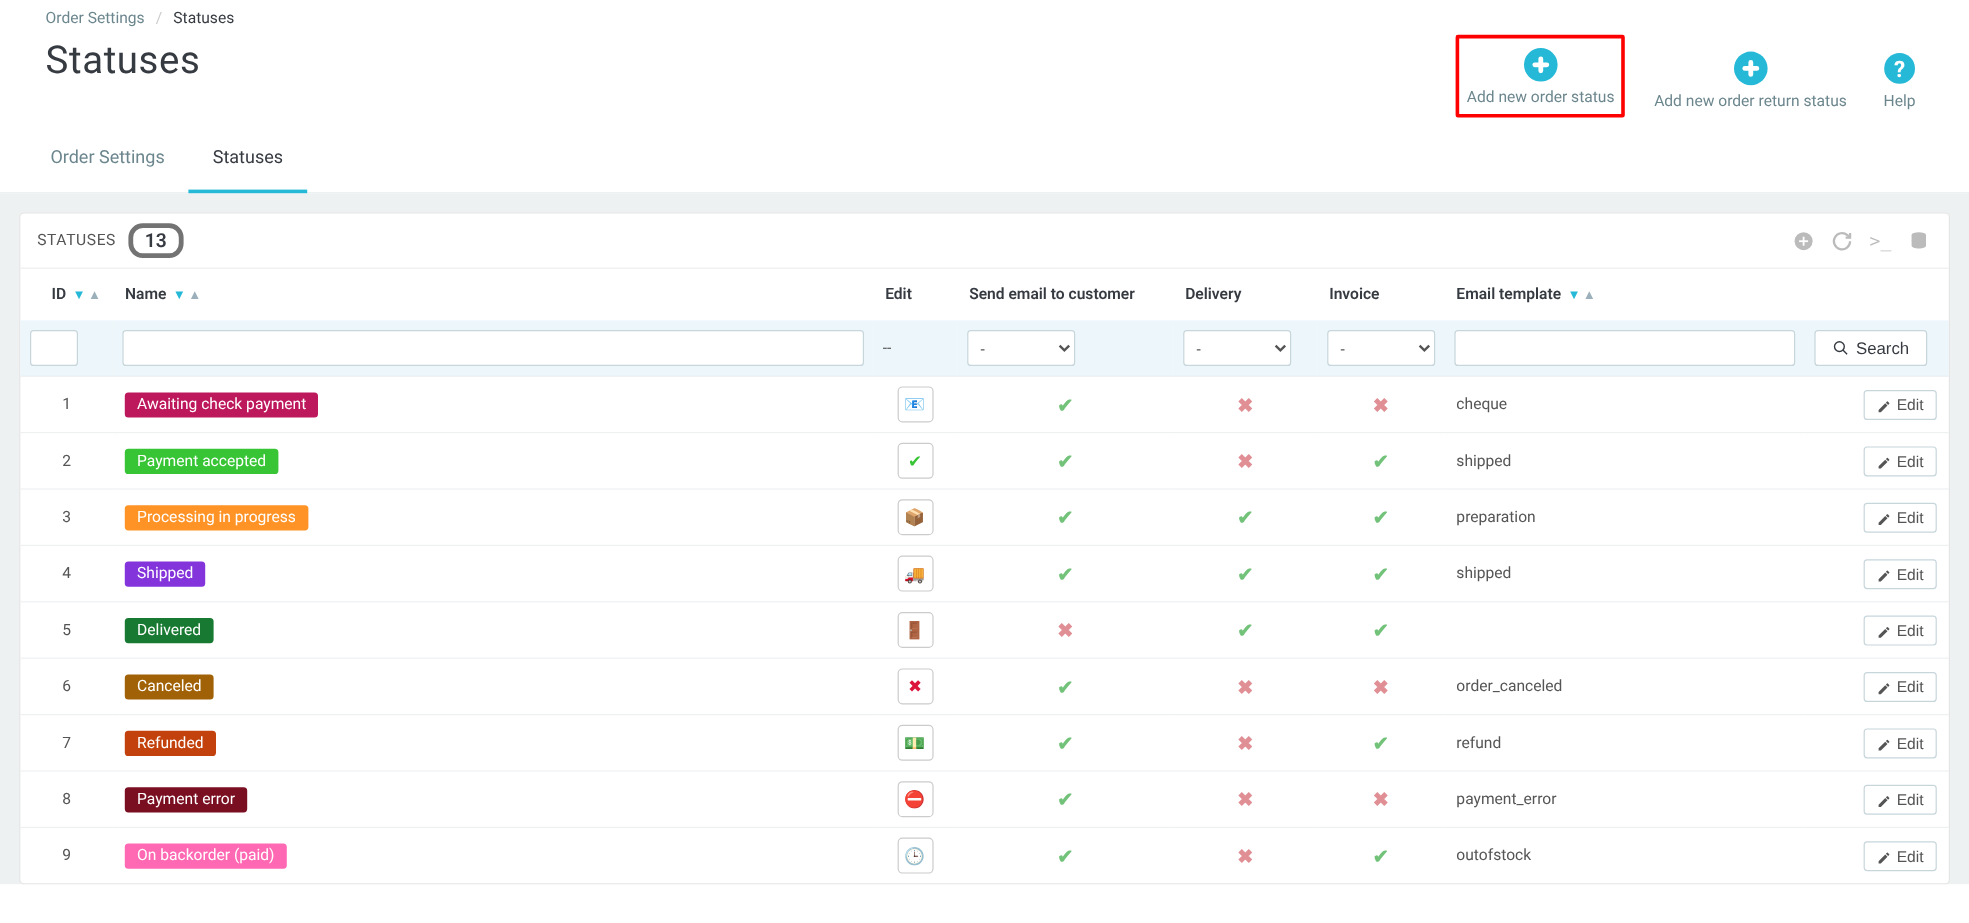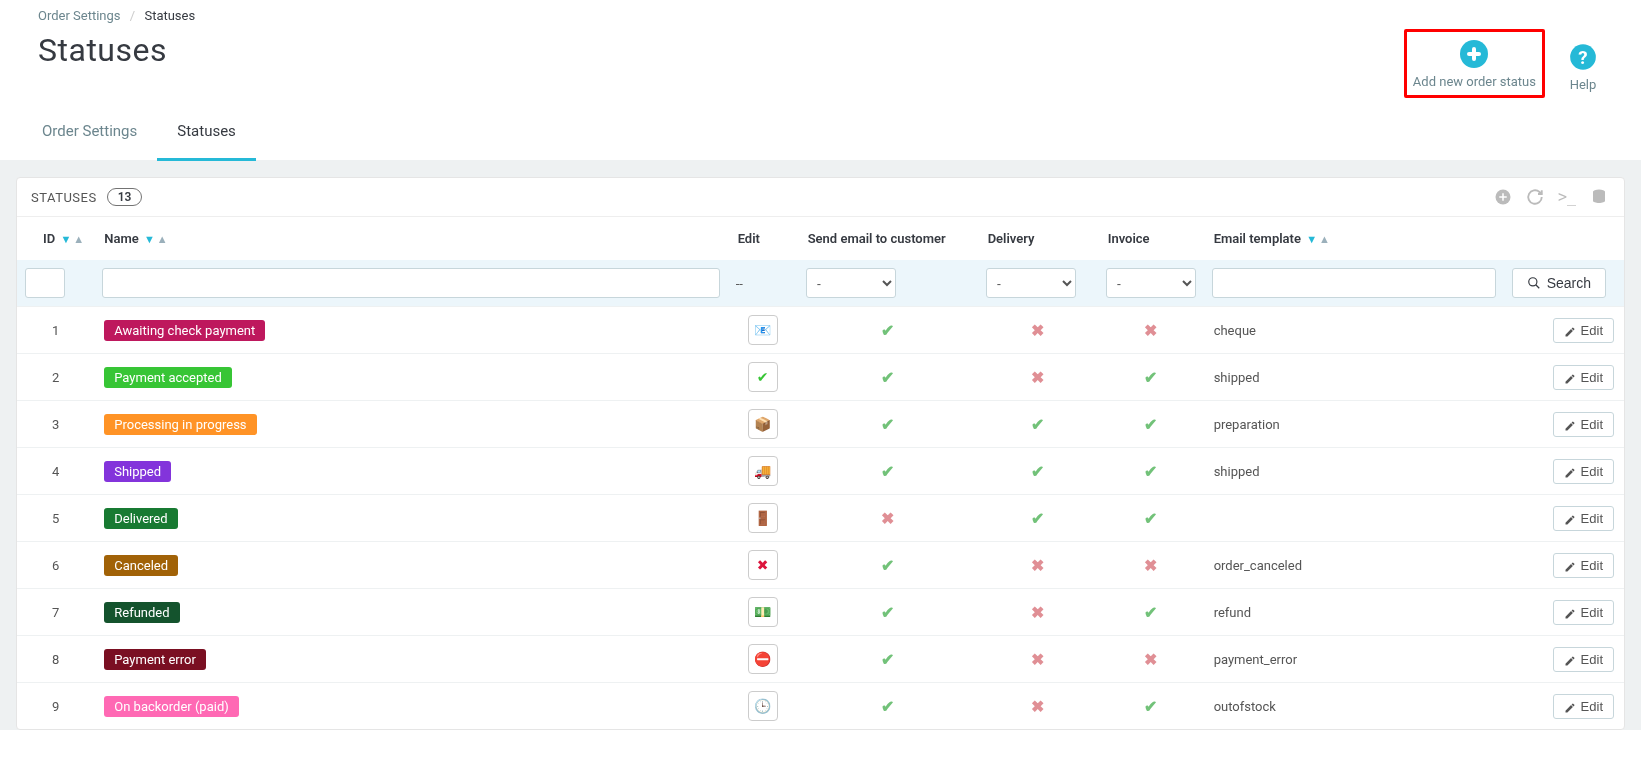--- a/index.html
+++ b/index.html
@@ -25,21 +25,21 @@
 
 .tabs{display:flex;padding-left:22px;border-bottom:1px solid #eef1f2;margin-top:6px}
 .tab{padding:18px 20px;color:#6c868e;cursor:pointer;font-size:15px}
 .tab.active{color:#363a41;border-bottom:3px solid #25b9d7;margin-bottom:-1px}
 
 .content{background:#eef1f2;padding:16px 16px 0 16px}
 .panel{background:#fff;border:1px solid #e5e5e5;border-radius:4px}
 .panel-head{display:flex;justify-content:space-between;align-items:center;padding:8px 14px;border-bottom:1px solid #eee}
 .panel-head-left{display:flex;align-items:center;gap:10px}
 .panel-head-left .title{font-size:13px;color:#555;letter-spacing:0.5px}
-.count-badge{border:1px solid #737373;border-radius:12px;padding:1px 10px;font-size:12px;color:#363a41;font-weight:600}
+.count-badge{border:4px solid #737373;border-radius:12px;padding:1px 10px;font-size:16px;color:#363a41;font-weight:600}
 .panel-actions{display:flex;gap:10px;color:#bbb}
 .panel-actions .pa{width:22px;height:22px;display:flex;align-items:center;justify-content:center;cursor:pointer}
 
 .table{width:100%;border-collapse:collapse}
 .table th{text-align:left;font-size:13px;font-weight:600;color:#363a41;padding:14px 10px;white-space:nowrap}
 .table th .sort{color:#25b9d7;font-size:11px;margin-left:2px}
 .table th .sort.dim{color:#9bb0bb}
 .filter-row td{padding:8px 8px;background:#ecf6fb}
 .filter-row input,.filter-row select{width:100%;height:30px;border:1px solid #c7d6db;border-radius:3px;padding:0 6px;font-size:13px;color:#555;background:#fff}
 .filter-row .dash{color:#555}
@@ -78,20 +78,26 @@
     <span class="current">Statuses</span>
   </div>
   <div class="header-row">
     <h1 class="page-title">Statuses</h1>
     <div class="toolbar">
       <a class="tool-btn highlight-red">
         <span class="icon">
               <span class="circ-plus"></span>
             </span>
         <span class="label">Add new order status</span>
+      </a>
+      <a class="tool-btn">
+        <span class="icon">
+              <span class="circ-plus"></span>
+            </span>
+        <span class="label">Add new order return status</span>
       </a>
       <a class="tool-btn">
         <span class="icon help-icon">
           <svg viewBox="0 0 24 24" width="28" height="28">
                 <circle cx="12" cy="12" r="11"></circle>
                 <text x="12" y="18" text-anchor="middle" font-size="16" font-weight="bold" fill="#fff">?</text>
               </svg>
         </span>
         <span class="label">Help</span>
       </a>
@@ -279,21 +285,21 @@
       <button class="edit-btn">
         <svg viewBox="0 0 24 24">
                     <path d="M3 17.25V21h3.75L17.81 9.94l-3.75-3.75L3 17.25zM20.71 7.04a1 1 0 0 0 0-1.41l-2.34-2.34a1 1 0 0 0-1.41 0l-1.83 1.83 3.75 3.75 1.83-1.83z" fill="#555"></path>
                   </svg>
         Edit
       </button>
     </td>
             </tr>
             <tr>
     <td class="id-cell">7</td>
-    <td><span class="status-chip" style="background:#14532d">Refunded</span></td>
+    <td><span class="status-chip" style="background:#c2410c">Refunded</span></td>
     <td class="center"><span class="icon-box">
                   <span style="font-size:14px;color:#888">💵</span>
                 </span></td>
     <td class="center"><span class="check">✔</span></td>
     <td class="center"><span class="cross">✖</span></td>
     <td class="center"><span class="check">✔</span></td>
     <td>refund</td>
     <td class="col-act">
       <button class="edit-btn">
         <svg viewBox="0 0 24 24">

